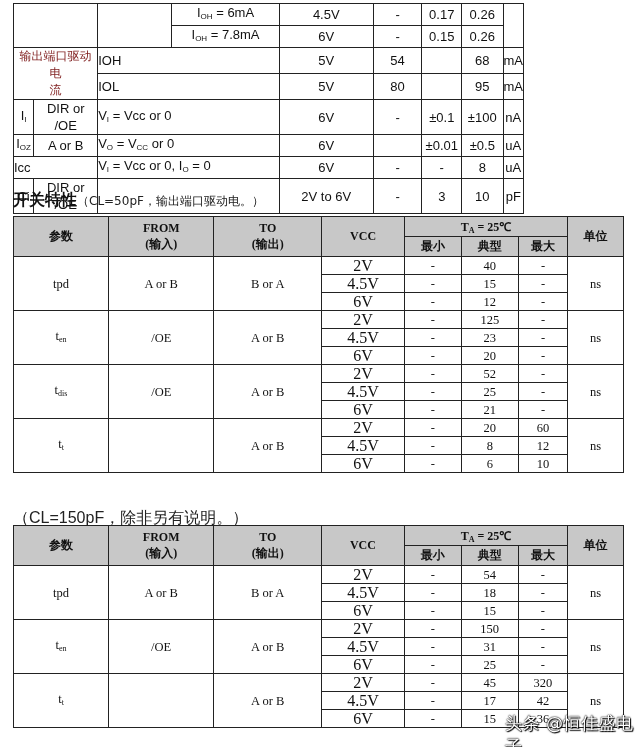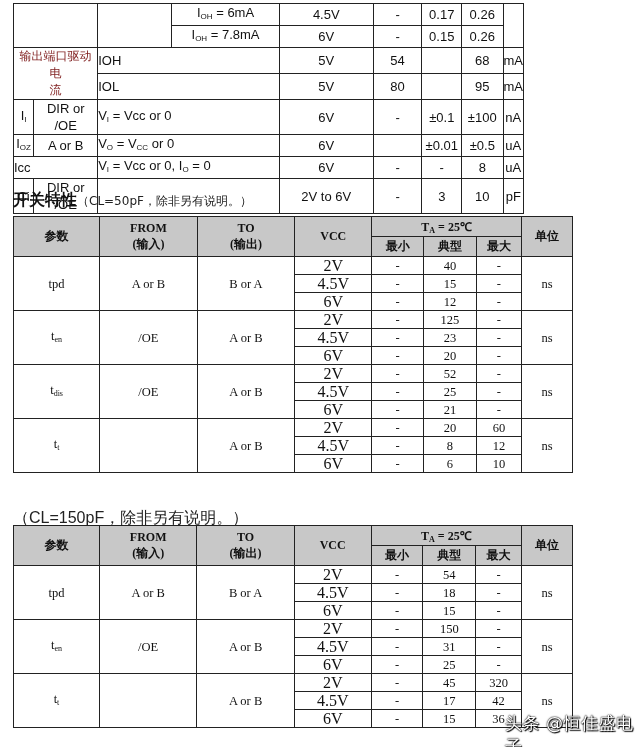--- a/index.html
+++ b/index.html
@@ -14,21 +14,21 @@
   #dc { left:13px; top:3px; width:511px; font-size:13px; }
   #dc td { height:17.5px; line-height:17px; }
   #dc td.l { text-align:left; padding-left:0; }
   #dc td.cn { font-family:"DejaVu Serif", serif; font-size:12px; color:#7f1d1d; line-height:17px; }
   sub { font-size:8px; vertical-align:-2px; }
 
   .sec-title { position:absolute; left:13px; font-size:16px; font-weight:bold; }
   .sec-note { font-size:12px; font-weight:normal; color:#222; font-family:"DejaVu Sans", sans-serif; }
   .sec-note2 { position:absolute; left:13px; font-size:16px; color:#222; font-family:Liberation Sans, sans-serif; }
 
-  .sw { left:13px; width:560px; font-family:"Liberation Serif", serif; font-size:12.5px; }
+  .sw { left:13px; width:611px; font-family:"Liberation Serif", serif; font-size:12.5px; }
   .sw thead th { background:#c8c8c8; font-weight:bold; font-size:12px; }
   .sw td { height:17px; line-height:16px; }
   .sw td.vcc { font-size:16px; }
   #sw1 { top:216px; }
   #sw2 { top:525px; }
 
   .watermark {
     position:absolute; left:505px; top:712px; font-size:17px; color:#fff;
     font-family:"DejaVu Sans", sans-serif;
     text-shadow: 0 0 2px #000, 0 0 1px #000, 1px 1px 1px #000;
@@ -122,21 +122,21 @@
     <td>2V to 6V</td>
     <td>-</td>
     <td>3</td>
     <td>10</td>
     <td>pF</td>
   </tr>
 </tbody>
   </table>
 
 <div class="sec-title" style="top:190px;">
-  <span>开关特性</span><span class="sec-note">（CL=50pF，除非另有说明。）</span>
+  <span>开关特性</span><span class="sec-note">（CL=50pF，输出端口驱动电。）</span>
 </div>
 
 <table id="sw1" class="sw">
   <colgroup>
     <col style="width:97px">
       <col style="width:107px">
       <col style="width:110px">
       <col style="width:84px">
     <col style="width:58px">
       <col style="width:58px">

